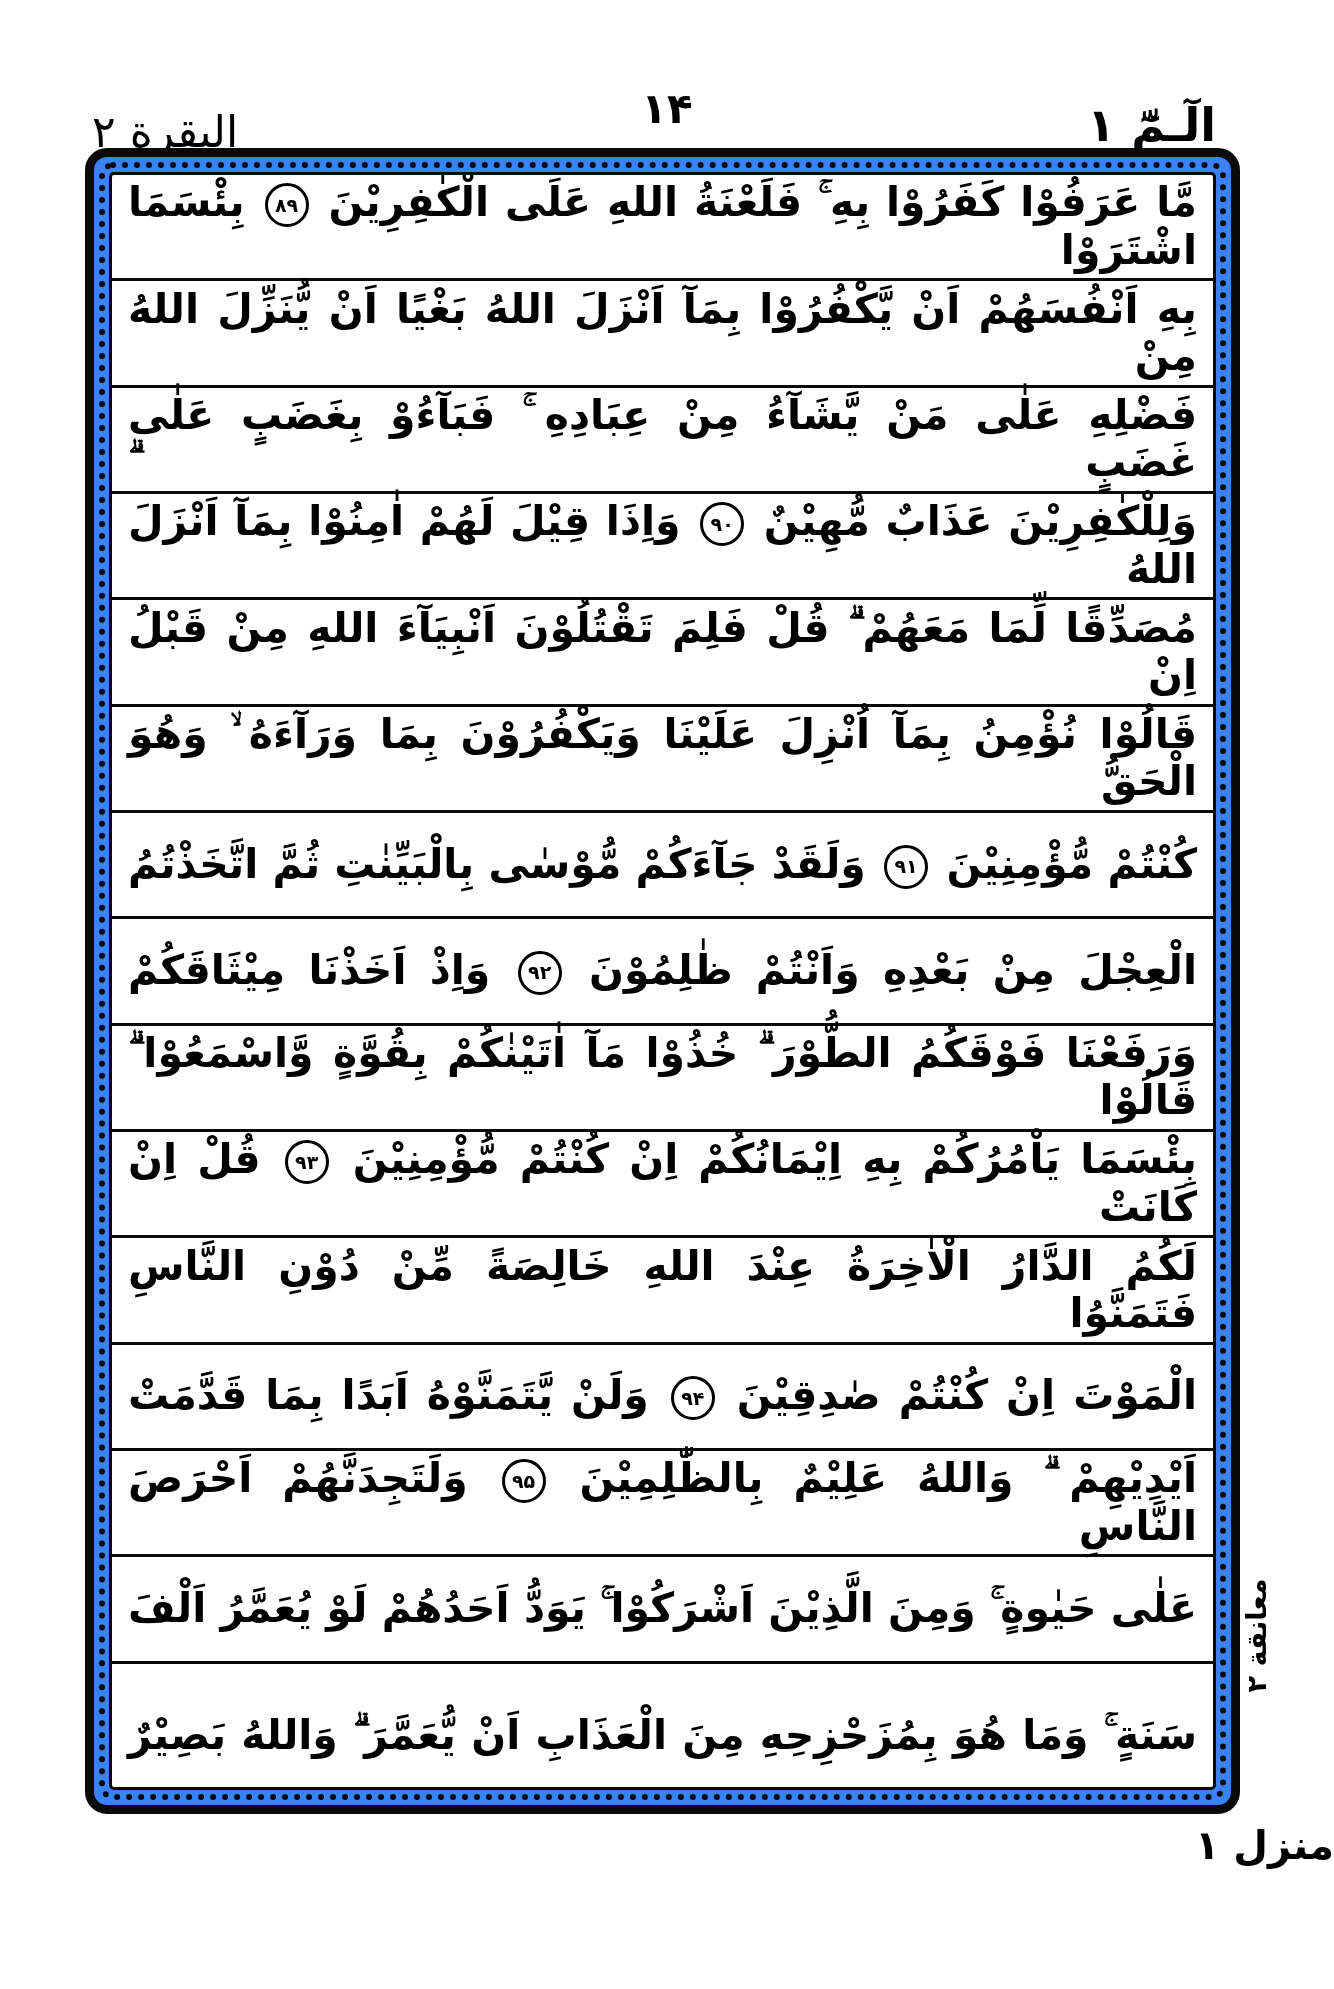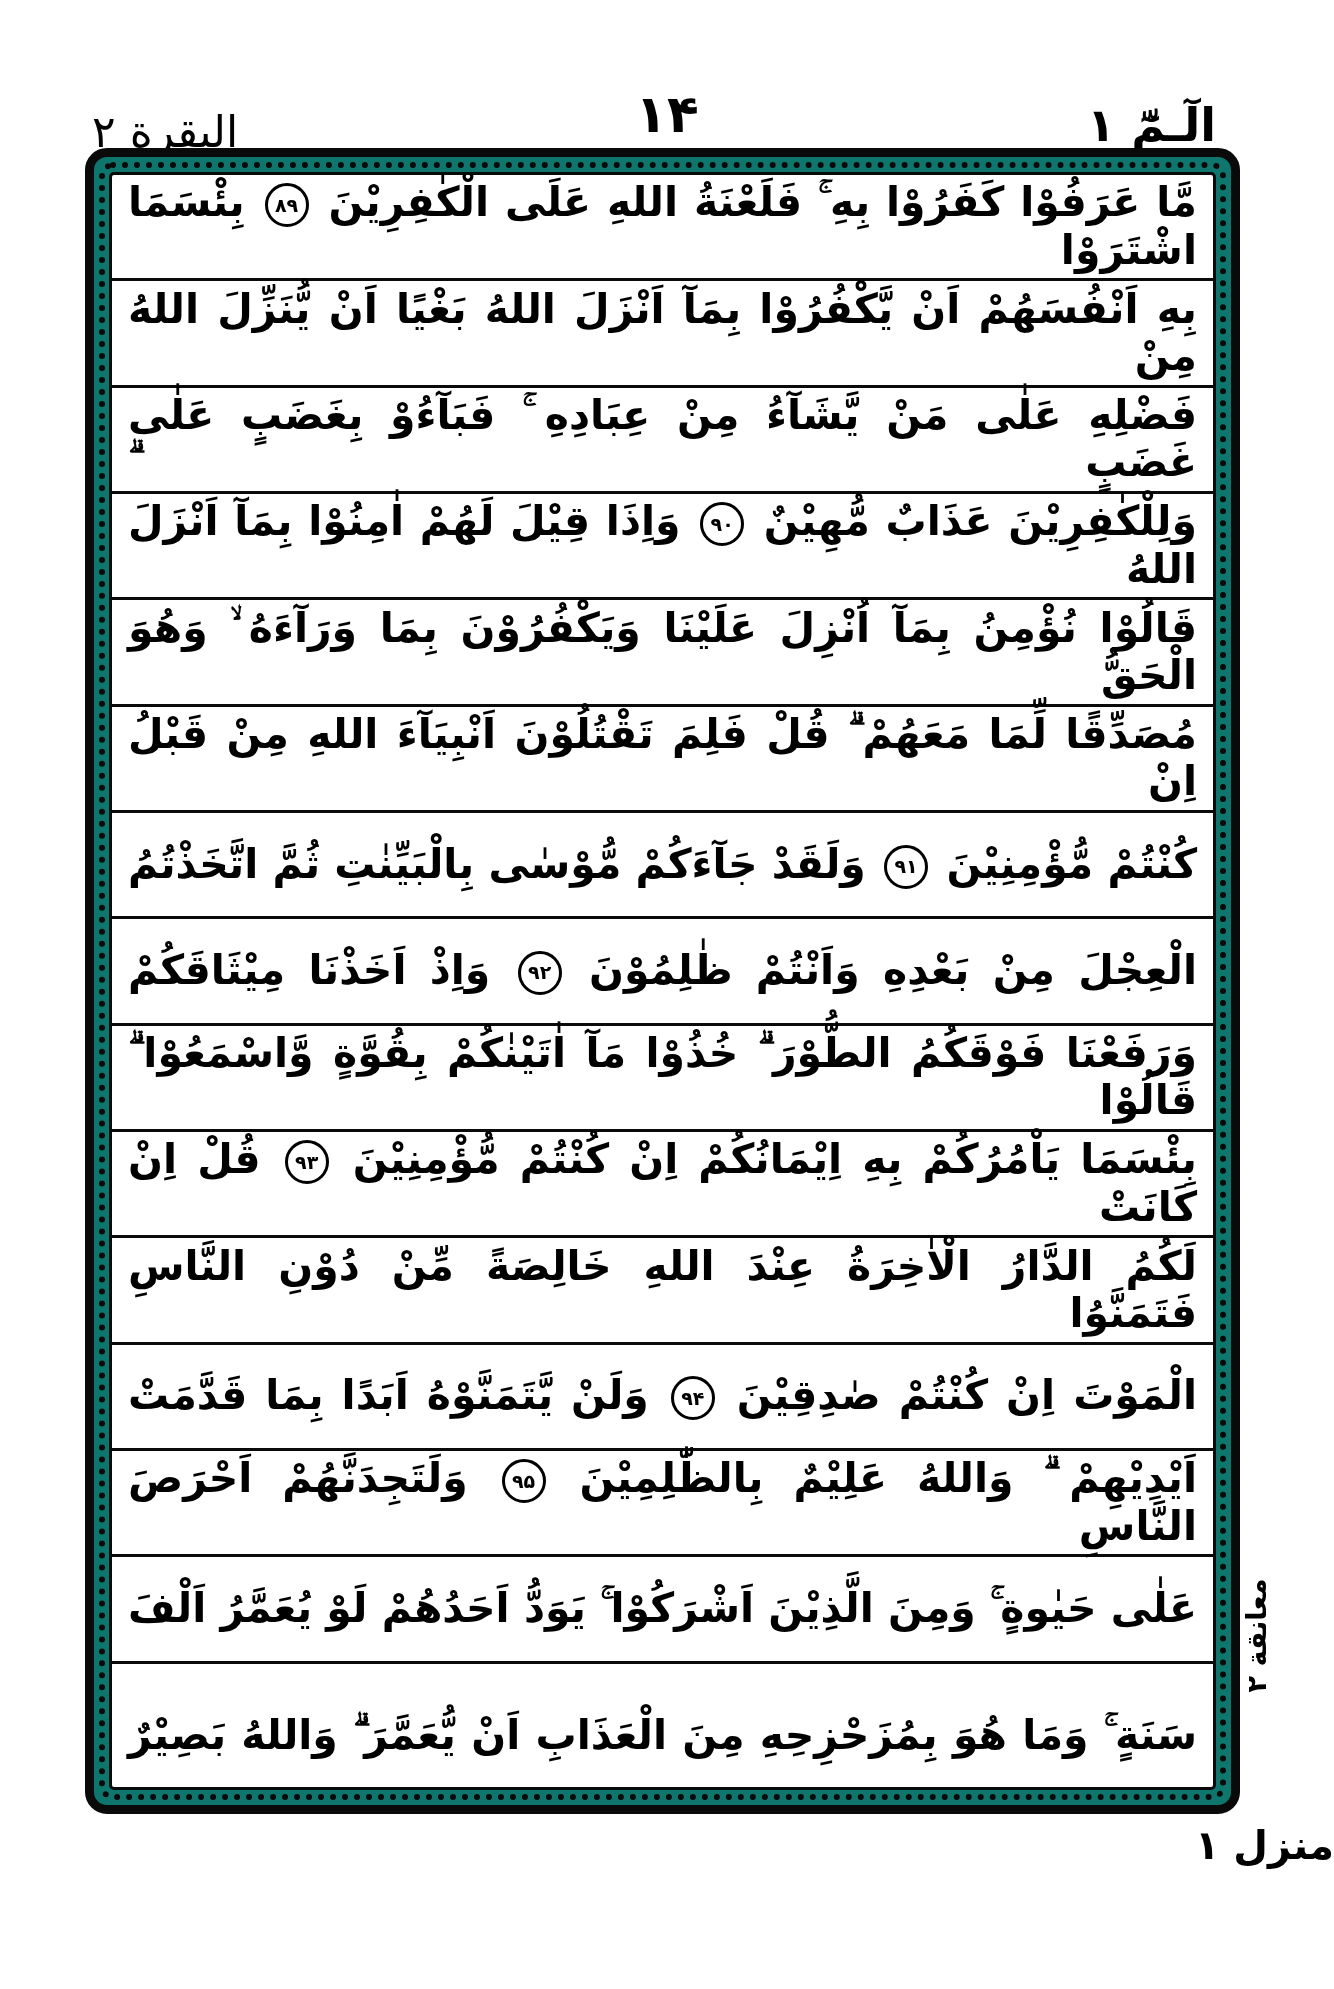--- a/index.html
+++ b/index.html
@@ -9,31 +9,31 @@
     font-family:"DejaVu Sans", sans-serif; color:#000;
     overflow:hidden;
   }
   
   .hdr-surah {
     position:absolute; left:92px; top:106px;
     font-size:44px; font-weight:normal; direction:rtl; white-space:nowrap;
   }
   .hdr-page {
     position:absolute; left:50%; top:84px; transform:translateX(-50%);
-    font-size:52px; font-weight:bold; direction:rtl;
+    font-size:42px; font-weight:bold; direction:rtl;
   }
   .hdr-juz {
     position:absolute; right:118px; top:98px;
     font-size:46px; font-weight:bold; direction:rtl; white-space:nowrap;
   }
   
   .frame {
     position:absolute; left:85px; top:148px; width:1155px; height:1666px;
     border:9px solid #0a0a0a; border-radius:22px; padding:5px;
-    background:#0f766e;
+    background:#3b82f6;
   }
   .beads {
     width:100%; height:100%;
     border:6px dotted #0a0a0a; border-radius:14px; padding:4px;
   }
   .inner {
     width:100%; height:100%;
     border:3px solid #0a0a0a; border-radius:5px;
     display:flex; flex-direction:column; overflow:hidden; background:#fff;
   }
@@ -85,24 +85,24 @@
         <div class="line">
           <div class="line-inner"><span>بِهِ اَنْفُسَهُمْ اَنْ يَّكْفُرُوْا بِمَآ اَنْزَلَ اللهُ بَغْيًا اَنْ يُّنَزِّلَ اللهُ مِنْ</span> </div>
         </div>
         <div class="line">
           <div class="line-inner"><span>فَضْلِهِ عَلٰى مَنْ يَّشَآءُ مِنْ عِبَادِهِ ۚ فَبَآءُوْ بِغَضَبٍ عَلٰى غَضَبٍ ۗ</span> </div>
         </div>
         <div class="line">
           <div class="line-inner"><span>وَلِلْكٰفِرِيْنَ عَذَابٌ مُّهِيْنٌ</span> <span class="ayah-badge">۹۰</span> <span>وَاِذَا قِيْلَ لَهُمْ اٰمِنُوْا بِمَآ اَنْزَلَ اللهُ</span> </div>
         </div>
         <div class="line">
-          <div class="line-inner"><span>قَالُوْا نُؤْمِنُ بِمَآ اُنْزِلَ عَلَيْنَا وَيَكْفُرُوْنَ بِمَا وَرَآءَهُ ۙ وَهُوَ الْحَقُّ</span> </div>
+          <div class="line-inner"><span>مُصَدِّقًا لِّمَا مَعَهُمْ ۗ قُلْ فَلِمَ تَقْتُلُوْنَ اَنْبِيَآءَ اللهِ مِنْ قَبْلُ اِنْ</span> </div>
         </div>
         <div class="line">
-          <div class="line-inner"><span>مُصَدِّقًا لِّمَا مَعَهُمْ ۗ قُلْ فَلِمَ تَقْتُلُوْنَ اَنْبِيَآءَ اللهِ مِنْ قَبْلُ اِنْ</span> </div>
+          <div class="line-inner"><span>قَالُوْا نُؤْمِنُ بِمَآ اُنْزِلَ عَلَيْنَا وَيَكْفُرُوْنَ بِمَا وَرَآءَهُ ۙ وَهُوَ الْحَقُّ</span> </div>
         </div>
         <div class="line">
           <div class="line-inner"><span>كُنْتُمْ مُّؤْمِنِيْنَ</span> <span class="ayah-badge">۹۱</span> <span>وَلَقَدْ جَآءَكُمْ مُّوْسٰى بِالْبَيِّنٰتِ ثُمَّ اتَّخَذْتُمُ</span> </div>
         </div>
         <div class="line">
           <div class="line-inner"><span>الْعِجْلَ مِنْ بَعْدِهِ وَاَنْتُمْ ظٰلِمُوْنَ</span> <span class="ayah-badge">۹۲</span> <span>وَاِذْ اَخَذْنَا مِيْثَاقَكُمْ</span> </div>
         </div>
         <div class="line">
           <div class="line-inner"><span>وَرَفَعْنَا فَوْقَكُمُ الطُّوْرَ ۗ خُذُوْا مَآ اٰتَيْنٰكُمْ بِقُوَّةٍ وَّاسْمَعُوْا ۗ قَالُوْا</span> </div>
         </div>

